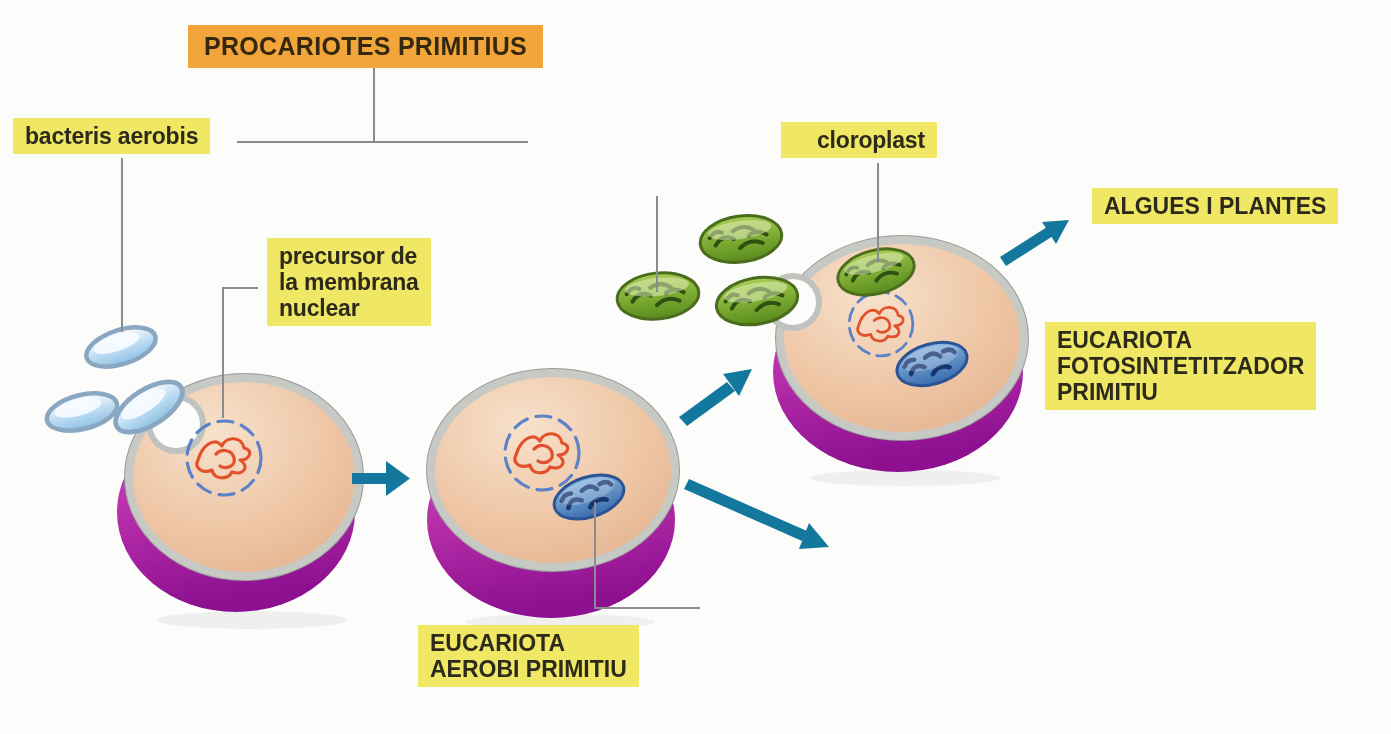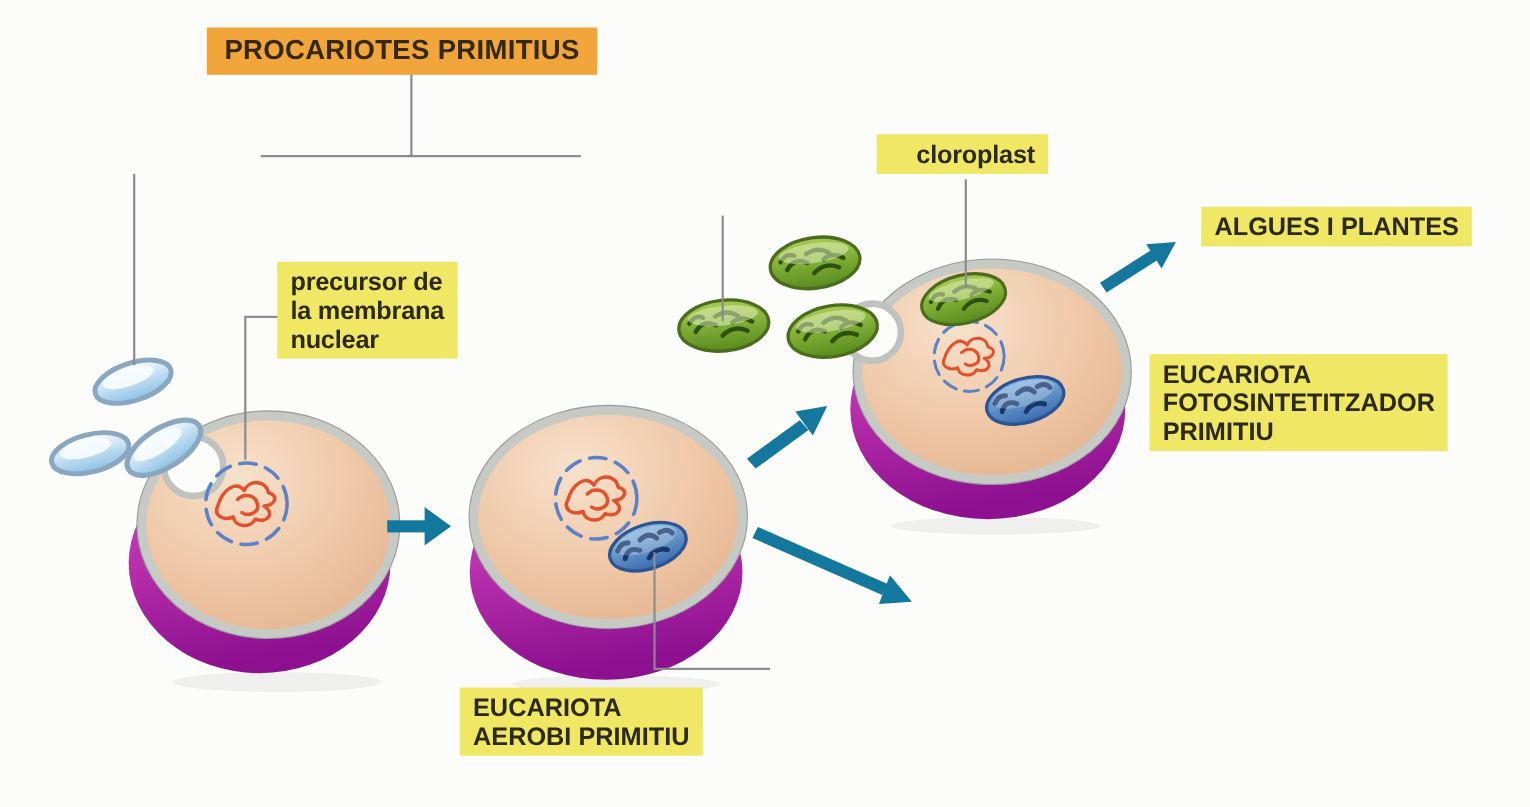--- a/index.html
+++ b/index.html
@@ -153,25 +153,26 @@
       </g>
       <g>
         <polygon points="1000,257 1006,266 1053,236 1047,227"></polygon>
         <polygon points="1056,244 1042,222 1069,220"></polygon>
       </g>
     </g>
   </svg>
 
   <div class="title-box" style="left:188px;top:25px;">PROCARIOTES PRIMITIUS</div>
 
+  <div class="lbl" style="left:13px;top:118px;">bacteris aerobis</div>
 
 
-  <div class="lbl" style="left:797px;top:122px;padding-left:36px;">cloroplast</div>
+  <div class="lbl" style="left:781px;top:122px;padding-left:36px;">cloroplast</div>
 
-  <div class="lbl" style="left:252px;top:238px;">precursor de
+  <div class="lbl" style="left:267px;top:238px;">precursor de
 la membrana
 nuclear</div>
 
 
   <div class="lbl caps" style="left:1092px;top:188px;">ALGUES I PLANTES</div>
 
   <div class="lbl caps" style="left:1045px;top:322px;">EUCARIOTA
 FOTOSINTETITZADOR
 PRIMITIU</div>
 

